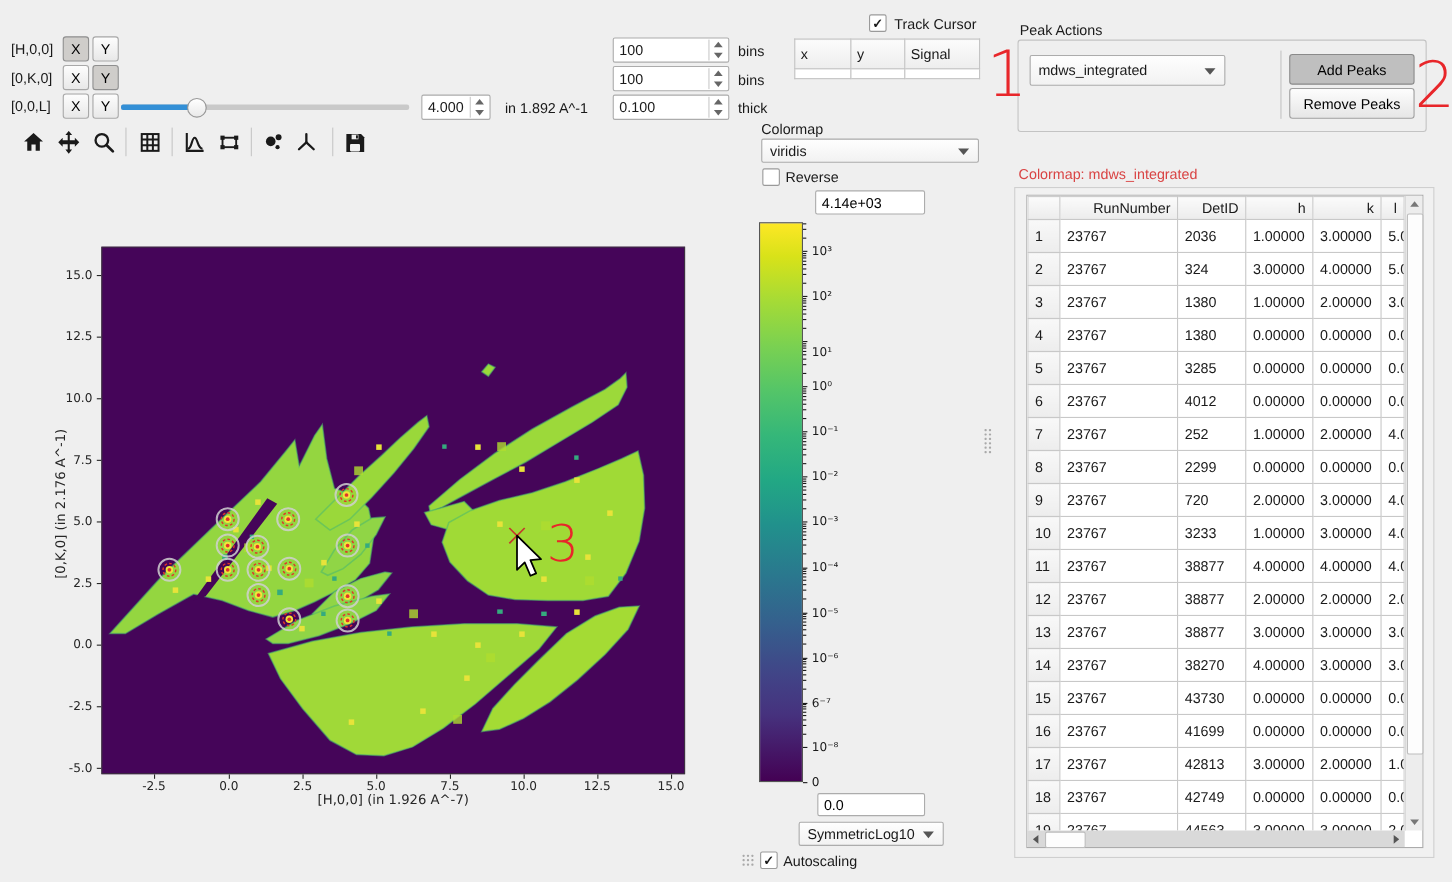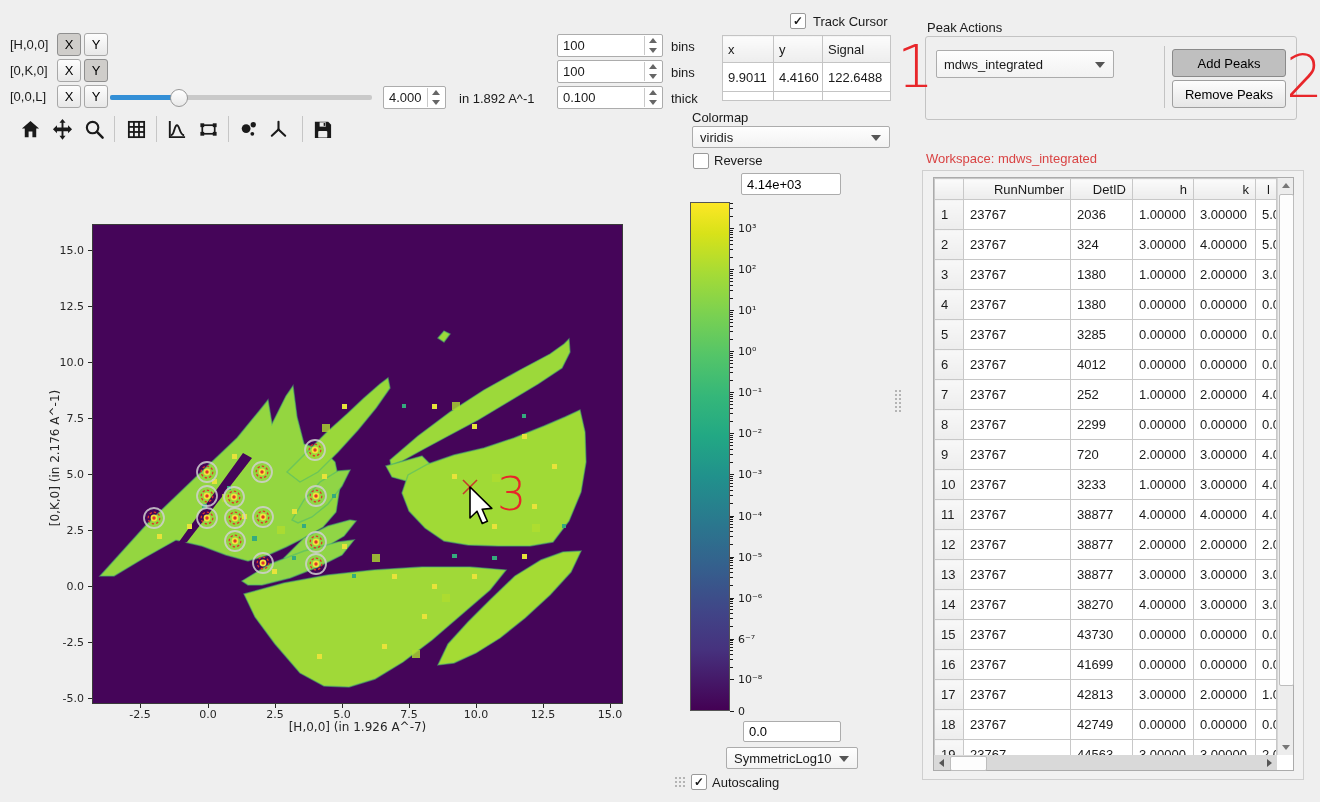--- a/index.html
+++ b/index.html
@@ -139,25 +139,20 @@
       <col style="width:51px">
       <col style="width:49px">
       <col style="width:68px">
     </colgroup>
   <tbody>
       <tr style="height:27px;">
     <th>x</th>
     <th>y</th>
     <th>Signal</th>
   </tr>
-  <tr style="height:29px;">
-    <td>9.9011</td>
-    <td>4.4160</td>
-    <td>122.6488</td>
-  </tr>
   <tr style="height:9px;">
         <td></td>
         <td></td>
         <td></td>
       </tr>
 </tbody>
   </table>
 
 <div class="tbtn" style="left:18px;">
   <svg width="21" height="21" viewBox="0 0 22 22">
@@ -458,21 +453,21 @@
 
 <input class="ledit" style="left: 741px; top: 173px; width: 100px; height: 22px;" value="4.14e+03">
 <div class="abs" style="left:690px;top:202px;width:40px;height:509px;border:1px solid #555;box-sizing:border-box;
             background:linear-gradient(#fde725 0%,#d8e219 6%,#a5db36 14%,#7ad151 22%,#54c568 30%,#35b779 38%,#22a884 46%,#21918c 54%,#2a788e 63%,#355f8d 72%,#414487 81%,#46327e 88%,#440154 100%);"></div>
 <div id="cbticks">
     <div class="cbtick" style="top: 228px;"></div>
     <div class="cblbl" style="top: 228px;">10³</div>
     <div class="cbtick" style="top: 269px;"></div>
     <div class="cblbl" style="top: 269px;">10²</div>
     <div class="cbtick" style="top: 310px;"></div>
-    <div class="cblbl" style="top: 310px;">10¹</div>
+    <div class="cblbl" style="top: 320px;">10¹</div>
     <div class="cbtick" style="top: 351px;"></div>
     <div class="cblbl" style="top: 351px;">10⁰</div>
     <div class="cbtick" style="top: 392px;"></div>
     <div class="cblbl" style="top: 392px;">10⁻¹</div>
     <div class="cbtick" style="top: 433px;"></div>
     <div class="cblbl" style="top: 433px;">10⁻²</div>
     <div class="cbtick" style="top: 474px;"></div>
     <div class="cblbl" style="top: 474px;">10⁻³</div>
     <div class="cbtick" style="top: 516px;"></div>
     <div class="cblbl" style="top: 516px;">10⁻⁴</div>
@@ -623,21 +618,21 @@
   <span>Add Peaks</span>
 </button>
 <button class="pushbtn" style="left:1172px;top:80px;width:114px;height:28px;font:13px 'Liberation Sans',sans-serif;">
   <span>Remove Peaks</span>
 </button>
 
 <div class="annot" style="left:897px;top:38px;font-size:58px;">1</div>
 <div class="annot" style="left:1286px;top:48px;font-size:58px;">2</div>
 
 <div class="abs" style="left:922px;top:170px;width:380px;height:608px;border:1px solid #cfcfcf;background:#f1f1f1;"></div>
-<span class="lbl" style="left:926px;top:151px;color:#d94343;">Workspace: mdws_integrated</span>
+<span class="lbl" style="left:926px;top:151px;color:#d94343;">Colormap: mdws_integrated</span>
 <div class="abs" style="left:933px;top:177px;width:361px;height:594px;border:1px solid #ababab;box-sizing:border-box;background:#fff;"></div>
 <div class="abs" style="left:934px;top:178px;width:343px;height:577px;overflow:hidden;background:#fff;">
   <table id="wstable" style="width:342px;">
     <colgroup>
         <col style="width:29px">
         <col style="width:107px">
         <col style="width:62px">
         <col style="width:61px">
         <col style="width:62px">
         <col style="width:21px">

